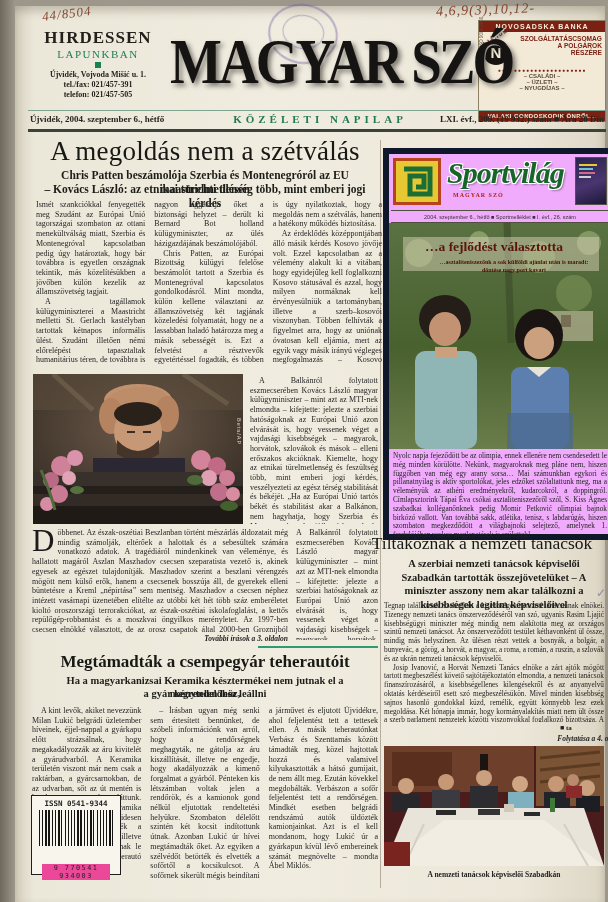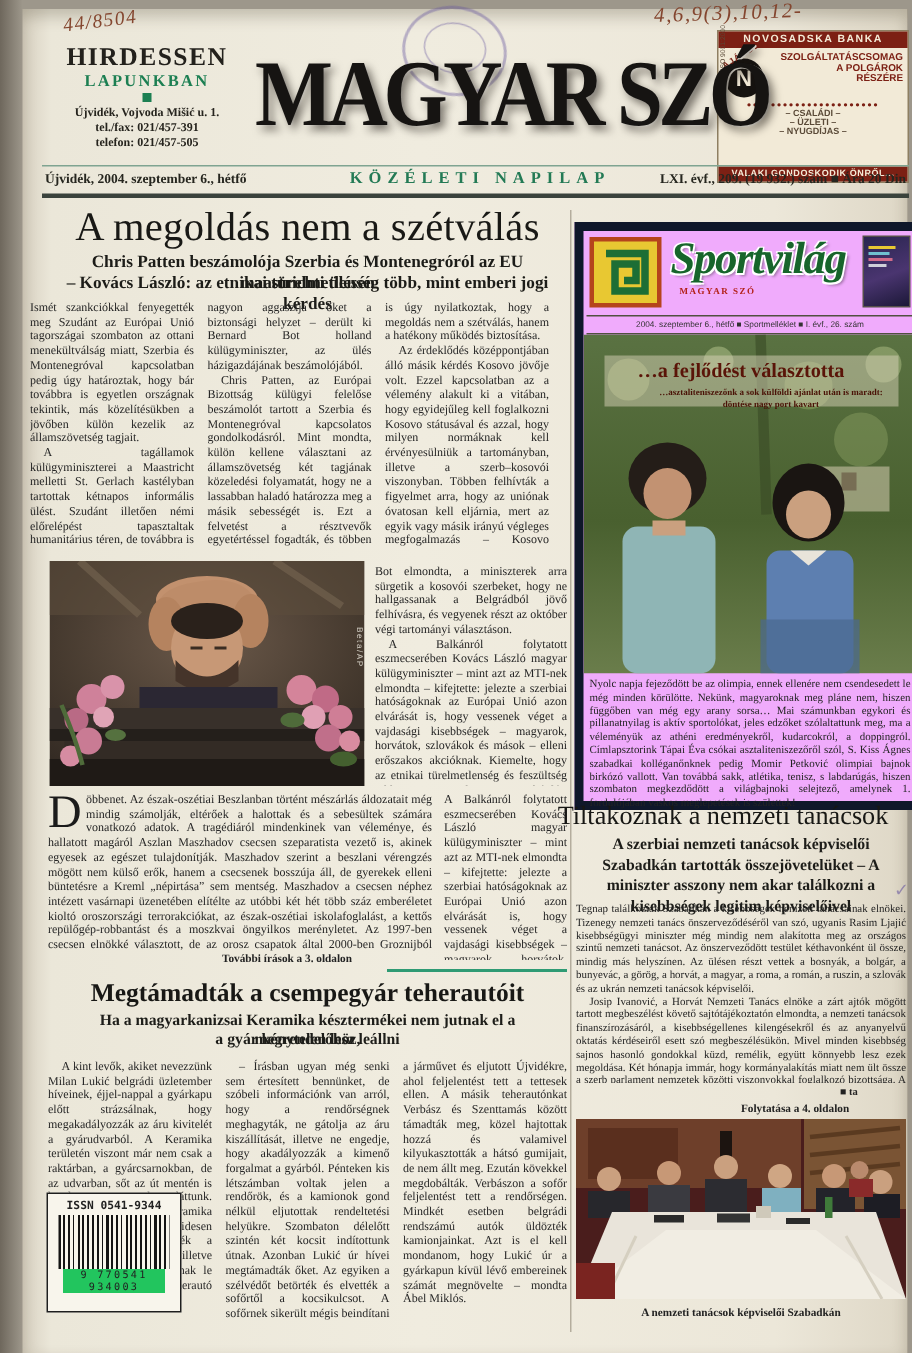--- a/index.html
+++ b/index.html
@@ -23,28 +23,28 @@
     text-transform:uppercase;transform:scaleY(1.14);transform-origin:top left;
     text-shadow:3px 3px 5px rgba(25,20,15,.55),1px 1px 0 #efece2;white-space:nowrap}
   .badge60{background:#2f9b74;color:#fdfdf8;font-style:italic;font-size:20px;
     display:flex;align-items:center;justify-content:center;box-shadow:1px 2px 3px rgba(0,0,0,.35)}
   .kozel{font-size:11px;font-weight:700;letter-spacing:4px;color:#237a55}
   .dl{font-size:9px;font-weight:700;color:#26261f}
   .mainhead{font-size:27px;font-weight:400;color:#181815;letter-spacing:.2px}
   .subhead{font-size:11.5px;font-weight:700;color:#1c1c18;line-height:14px}
   .cols3{column-count:3;column-gap:9px;overflow:hidden}
   .dropcap{float:left;font-size:31px;line-height:25px;font-weight:400;padding-right:3px;color:#1b1b1b}
-  .morelink{font-size:7.5px;font-weight:700;color:#222}
+  .morelink{font-size:7.5px;font-weight:700;font-style:italic;text-align:right;color:#222}
   .facthead{font-size:17px;font-weight:600;color:#181815}
   .factsub{font-size:10.5px;font-weight:700;line-height:13px;color:#1d1d19}
   .issn{background:#f8f5ec;border:1px solid #1e1e1e;z-index:3}
   .issn .lbl{font-family:"DejaVu Sans Mono",monospace;font-size:7.5px;font-weight:700;text-align:center;padding-top:3px}
   .bars{height:36px;margin:2px 7px 0 7px;
     background:repeating-linear-gradient(90deg,#141414 0 1.4px,#f8f5ec 1.4px 3.1px,#141414 3.1px 4.2px,#f8f5ec 4.2px 6.4px)}
-  .issn .num{font-family:"DejaVu Sans Mono",monospace;font-size:6.8px;letter-spacing:1.5px;text-align:center;background:#22c55e;margin:0 10px}
+  .issn .num{font-family:"DejaVu Sans Mono",monospace;font-size:6.8px;letter-spacing:1.5px;text-align:center;background:#ec4899;margin:18px 10px}
   .sportbox{border:6px solid #0f172a;background:#f0abfc}
   .sportlogo{font-size:30px;font-weight:700;font-style:italic;color:#17652b;letter-spacing:-1px;
     text-shadow:1px 1px 0 #fff,-1px -1px 0 #fff,1px -1px 0 #fff,-1px 1px 0 #fff,2px 2px 2px rgba(0,0,0,.35)}
   .sportsub{font-size:6px;font-weight:700;color:#b3221a;letter-spacing:1px}
   .sportbar{border-top:1px solid #50503f;border-bottom:1px solid #50503f;font-size:5.5px;color:#333;
     font-family:"Liberation Sans",sans-serif;display:flex;align-items:center;justify-content:center}
   .promoT{font-size:13.5px;font-weight:700;color:#5a1408;white-space:nowrap}
   .promoS{font-size:6px;font-weight:700;color:#4a1206;line-height:7px;text-align:center}
   .counhead{font-size:17.5px;font-weight:400;color:#171714}
   .counsub{font-size:10.5px;font-weight:700;line-height:13.5px;color:#1d1d19}
@@ -52,21 +52,21 @@
   .vcred{writing-mode:vertical-rl;font-size:5.5px;font-family:"Liberation Sans",sans-serif;
     color:#e8e4da;opacity:.85;letter-spacing:1px}
   .bank{background:#f2ead7;border:1px solid #8e7f62;font-family:"Liberation Sans",sans-serif}
   .bankhdr{background:#7c2014;color:#f5ecd8;font-size:7px;font-weight:700;text-align:center;
     letter-spacing:1px;padding:2px 0}
   .bankftr{background:#7c2014;color:#f5ecd8;font-size:6px;font-weight:700;text-align:center;padding:2px 0;letter-spacing:.4px}
   .bankline{color:#7c2014;font-weight:700;text-align:right}
   .dots{color:#7c2014;font-size:5px;letter-spacing:1px;text-align:center;line-height:5px}
   .stamp{border:2px solid #6a5aa0;border-radius:50%;opacity:.42;filter:blur(.4px)}
   .hird1{font-size:17px;font-weight:700;letter-spacing:1px;color:#23211c}
-  .hird2{font-size:11px;font-weight:700;letter-spacing:1.5px;color:#1c7f52}
+  .hird2{font-size:11px;font-weight:400;letter-spacing:1.5px;color:#1c7f52}
   .hird3{font-size:8px;font-weight:700;line-height:10px;color:#26241e}
   .signmark{font-size:7px;font-weight:700;color:#222}
 </style>
 </head>
 <body>
 
 <div class="b page"></div>
 <div class="b edge"></div>
 
 <div class="b hand" style="left:42px;top:6px;transform:rotate(-7deg)">44/8504</div>
@@ -114,21 +114,21 @@
 <div class="b kozel ctr" style="left:200px;top:113px;width:240px">KÖZÉLETI NAPILAP</div>
 <div class="b dl" style="right:4px;top:114px">LXI. évf., 209. (19 932.) szám ■ Ára 20 Din</div>
 <div class="b rule-heavy" style="left:28px;top:129px;width:578px"></div>
 
 <div class="b vdiv" style="left:380px;top:140px;height:748px"></div>
 
 <div class="b mainhead ctr" style="left:32px;top:136px;width:346px">A megoldás nem a szétválás</div>
 <div class="b subhead ctr" style="left:32px;top:168px;width:346px">Chris Patten beszámolója Szerbia és Montenegróról az EU maastrichti ülésén</div>
 <div class="b subhead ctr" style="left:32px;top:182px;width:346px">– Kovács László: az etnikai türelmetlenség több, mint emberi jogi kérdés</div>
 
-<div class="b t8 cols3" style="left:20px;top:200px;width:346px;height:172px">
+<div class="b t8 cols3" style="left:36px;top:200px;width:346px;height:172px">
   <p class="ni">Ismét szankciókkal fenyegették meg Szudánt az Európai Unió tagországai szombaton az ottani menekültválság miatt, Szerbia és Montenegróval kapcsolatban pedig úgy határoztak, hogy bár továbbra is egyetlen országnak tekintik, más közelítésükben a jövőben külön kezelik az államszövetség tagjait.</p>
   <p>A tagállamok külügyminiszterei a Maastricht melletti St. Gerlach kastélyban tartottak kétnapos informális ülést. Szudánt illetően némi előrelépést tapasztaltak humanitárius téren, de továbbra is nagyon aggasztja őket a biztonsági helyzet – derült ki Bernard Bot holland külügyminiszter, az ülés házigazdájának beszámolójából.</p>
   <p>Chris Patten, az Európai Bizottság külügyi felelőse beszámolót tartott a Szerbia és Montenegróval kapcsolatos gondolkodásról. Mint mondta, külön kellene választani az államszövetség két tagjának közeledési folyamatát, hogy ne a lassabban haladó határozza meg a másik sebességét is. Ezt a felvetést a résztvevők egyetértéssel fogadták, és többen is úgy nyilatkoztak, hogy a megoldás nem a szétválás, hanem a hatékony működés biztosítása.</p>
   <p>Az érdeklődés középpontjában álló másik kérdés Kosovo jövője volt. Ezzel kapcsolatban az a vélemény alakult ki a vitában, hogy egyidejűleg kell foglalkozni Kosovo státusával és azzal, hogy milyen normáknak kell érvényesülniük a tartományban, illetve a szerb–kosovói viszonyban. Többen felhívták a figyelmet arra, hogy az uniónak óvatosan kell eljárnia, mert az egyik vagy másik irányú végleges megfogalmazás – Kosovo függetlenségének támogatása vagy a jelenlegi status quo merev rögzítése – elégedetlenséget és feszültséget keltene a szerbek, illetve a kosovói albánok körében. A külügyminiszterek lényegében egyetértettek abban, hogy az államszövetség egységét meg kell őrizni. A teljes szétválástól – helyszíni információk szerint – több tagországban azért is tartanak, mert úgy vélik, egy ilyen lépés bátorítaná az albánokat Kosovo függetlenségének nyomatékosabb követelésére.</p>
 </div>
 
 <div class="b" style="left:33px;top:374px;width:210px;height:150px">
   <svg width="210" height="150" style="display:block">
     <defs>
       <radialGradient id="bg1" cx="50%" cy="35%" r="80%">
@@ -173,21 +173,20 @@
       <circle cx="186" cy="118" r="9" fill="#c06f8a"></circle>
         <circle cx="200" cy="120" r="7" fill="#d88ca0"></circle>
       <ellipse cx="162" cy="106" rx="8" ry="5" fill="#4f6b3a"></ellipse>
       <ellipse cx="196" cy="132" rx="9" ry="5" fill="#44602f"></ellipse>
     </g>
   </svg>
   <div class="vcred" style="position:absolute;right:1px;top:44px">Beta/AP</div>
 </div>
 
 <div class="b t8" style="left:250px;top:376px;width:128px;height:148px;overflow:hidden">
-  <p class="ni">Bot elmondta, a miniszterek arra sürgetik a kosovói szerbeket, hogy ne hallgassanak a Belgrádból jövő felhívásra, és vegyenek részt az október végi tartományi választáson.</p>
   <p>A Balkánról folytatott eszmecserében Kovács László magyar külügyminiszter – mint azt az MTI-nek elmondta – kifejtette: jelezte a szerbiai hatóságoknak az Európai Unió azon elvárását is, hogy vessenek véget a vajdasági kisebbségek – magyarok, horvátok, szlovákok és mások – elleni erőszakos akcióknak. Kiemelte, hogy az etnikai türelmetlenség és feszültség több, mint emberi jogi kérdés, veszélyezteti az egész térség stabilitását és békéjét. „Ha az Európai Unió tartós békét és stabilitást akar a Balkánon, nem hagyhatja, hogy Szerbia és Montenegró valamiféle fekete lyuk, bizonytalansági tényező legyen” – mondta Kovács László. Leszögezte: az EU szomszédságpolitikájának célja kell legyen egy stabil és demokratikus Szerbia és Montenegró megteremtése. Ennek érdekében elő kell segíteni az államszövetség hatékonyabb működését, a politikai, gazdasági és szociális reformokat, valamint Szerbia és Montenegró európai orientációját. Az EU-nak egyértelműnek kell lennie, hogy szövetségesnek tekinti az ország demokratikus erőit, és kész támogatni őket. Egyértelműen meg kell mondania azt is, hogy a nacionalizmust a térség stabilitását veszélyeztető tényezőnek tekinti. Ezért fontos, hogy a szerbiai és montenegrói vezetők számára az EU nyújtson vonzó alternatívát a nacionalistákkal szemben.</p>
 </div>
 
 <div class="b t8" style="left:32px;top:528px;width:256px;height:106px;overflow:hidden">
   <span class="dropcap">D</span><span>öbbenet. Az észak-oszétiai Beszlanban történt mészárlás áldozatait még mindig számolják, eltérőek a halottak és a sebesültek számára vonatkozó adatok. A tragédiáról mindenkinek van véleménye, és hallatott magáról Aszlan Maszhadov csecsen szeparatista vezető is, akinek egyesek az egészet tulajdonítják. Maszhadov szerint a beszlani vérengzés mögött nem külső erők, hanem a csecsenek bosszúja áll, de gyerekek elleni büntetésre a Kreml „népirtása” sem mentség. Maszhadov a csecsen néphez intézett vasárnapi üzenetében elítélte az utóbbi két hét több száz emberéletet kioltó oroszországi terrorakciókat, az észak-oszétiai iskolafoglalást, a kettős repülőgép-robbantást és a moszkvai öngyilkos merényletet. Az 1997-ben csecsen elnökké választott, de az orosz csapatok által 2000-ben Groznijból elűzött Maszhadov a csecsen nép nevében részvétét fejezte ki a beszlani áldozatok hozzátartozóinak, úgy vélve, hogy szeretteik „a bűnös kaukázusi orosz politikának estek áldozatául, csecsenek származásával együtt”.</span>
 </div>
 <div class="b morelink" style="left:148px;top:634px;width:140px">További írások a 3. oldalon</div>
 
 <div class="b t8" style="left:296px;top:528px;width:82px;height:112px;overflow:hidden">
   <p class="ni">A Balkánról folytatott eszmecserében Kovács László magyar külügyminiszter – mint azt az MTI-nek elmondta – kifejtette: jelezte a szerbiai hatóságoknak az Európai Unió azon elvárását is, hogy vessenek véget a vajdasági kisebbségek – magyarok, horvátok, szlovákok és mások – elleni erőszakos akcióknak. Kiemelte, hogy az etnikai türelmetlenség és feszültség több, mint emberi jogi kérdés, veszélyezteti az egész térség stabilitását és békéjét. „Ha az Európai Unió tartós békét és stabilitást akar a Balkánon, nem hagyhatja, hogy Szerbia és Montenegró valamiféle fekete lyuk, bizonytalansági tényező legyen” – mondta Kovács László. Leszögezte: az EU szomszédságpolitikájának célja kell legyen egy stabil és demokratikus Szerbia és Montenegró megteremtése. Ennek érdekében elő kell segíteni az államszövetség hatékonyabb működését, a politikai, gazdasági és szociális reformokat, valamint Szerbia és Montenegró európai orientációját. Az EU-nak egyértelműnek kell lennie, hogy szövetségesnek tekinti az ország demokratikus erőit, és kész támogatni őket. Egyértelműen meg kell mondania azt is, hogy a nacionalizmust a térség stabilitását veszélyeztető tényezőnek tekinti. Ezért fontos, hogy a szerbiai és montenegrói vezetők számára az EU nyújtson vonzó alternatívát a nacionalistákkal szemben.</p>

